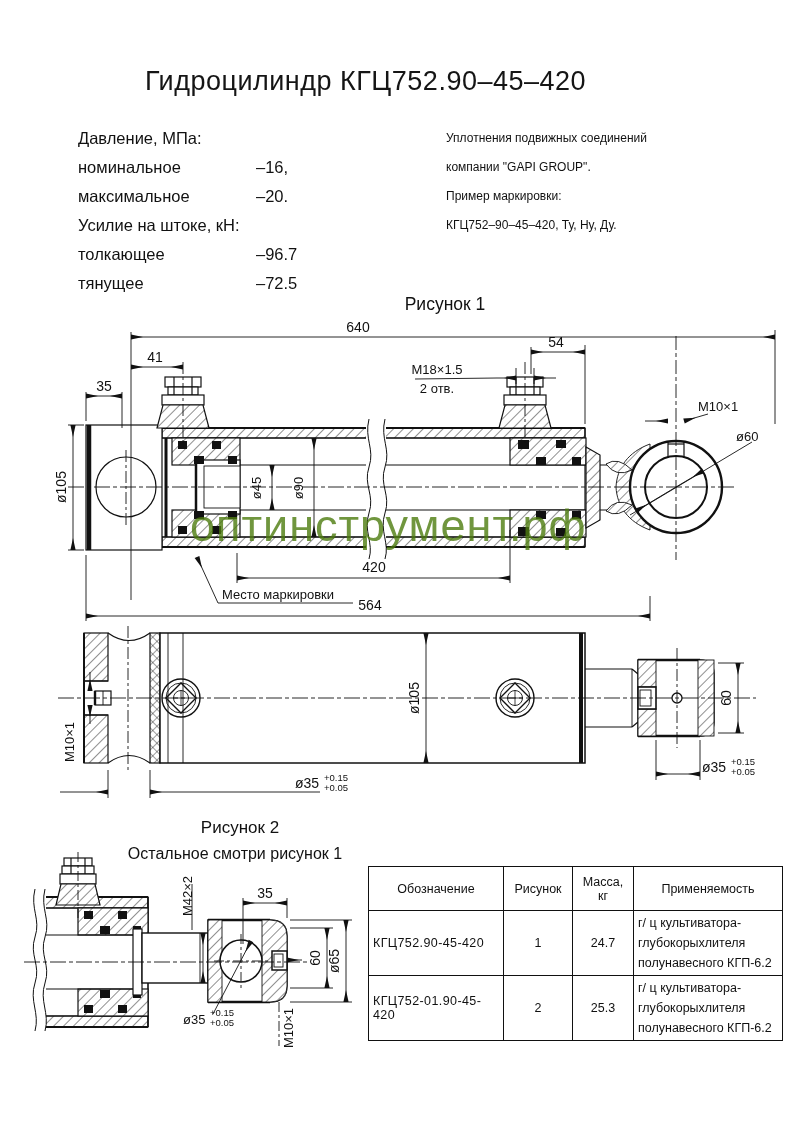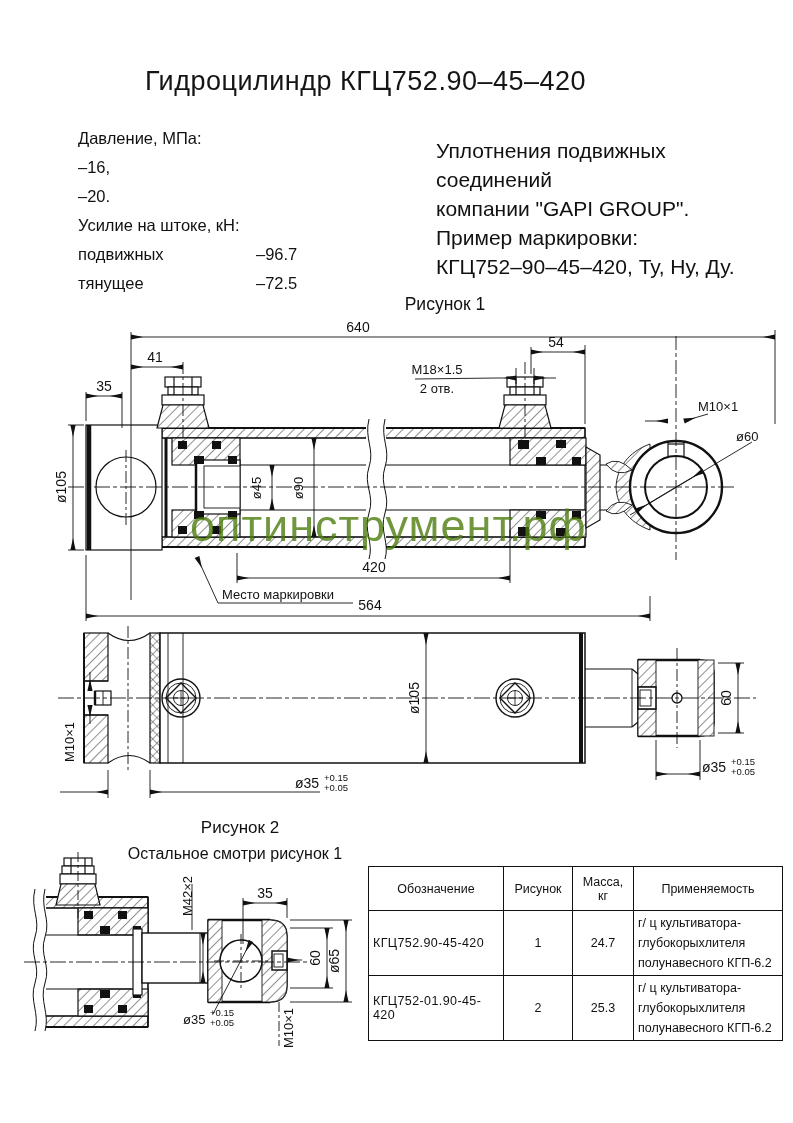--- a/index.html
+++ b/index.html
@@ -2,21 +2,21 @@
 <html><head>
 <meta charset="utf-8">
 <style>
   html,body{margin:0;padding:0;background:#fff;}
   body{width:793px;height:1123px;position:relative;font-family:"Liberation Sans",sans-serif;color:#111;overflow:hidden;}
   .abs{position:absolute;}
   .title{left:0;top:66px;width:731px;text-align:center;font-size:27px;letter-spacing:.5px;color:#151515;}
   .specs{left:78px;top:124px;width:320px;font-size:16.5px;line-height:29px;}
   .specrow{display:flex;}
   .specrow .lbl{width:178px;}
-  .seals{left:436px;top:124px;width:330px;font-size:21px;line-height:29px;margin-top:12px;}
+  .seals{left:446px;top:124px;width:330px;font-size:12px;line-height:29px;}
   .figcap1{left:0;top:294px;width:890px;text-align:center;font-size:17.5px;}
   .figcap2{left:120px;top:818px;width:240px;text-align:center;font-size:17px;}
   .figsub2{left:60px;top:845px;width:350px;text-align:center;font-size:16px;}
   .wm{left:190px;top:500px;font-size:45px;letter-spacing:1px;color:#4d7c0f;opacity:.8;white-space:nowrap;}
   svg{position:absolute;left:0;top:0;}
   svg text{font-family:"Liberation Sans",sans-serif;fill:#111;}
   .dim{font-size:14px;}
   .dimS{font-size:13px;}
   .tol{font-size:9.5px;}
   
@@ -31,28 +31,30 @@
   .des{letter-spacing:.4px;}
 </style>
 </head>
 <body>
 
 <div class="abs title">Гидроцилиндр КГЦ752.90–45–420</div>
 
 <div class="abs specs">
   <div>Давление, МПа:</div>
   <div class="specrow">
+    <span class="lbl">номинальное</span>
     <span>–16,</span>
   </div>
   <div class="specrow">
+    <span class="lbl">максимальное</span>
     <span>–20.</span>
   </div>
   <div>Усилие на штоке, кН:</div>
   <div class="specrow">
-    <span class="lbl">подвижных</span>
+    <span class="lbl">толкающее</span>
     <span>–96.7</span>
   </div>
   <div class="specrow">
     <span class="lbl">тянущее</span>
     <span>–72.5</span>
   </div>
 </div>
 
 <div class="abs seals">
   <div>Уплотнения подвижных соединений</div>

